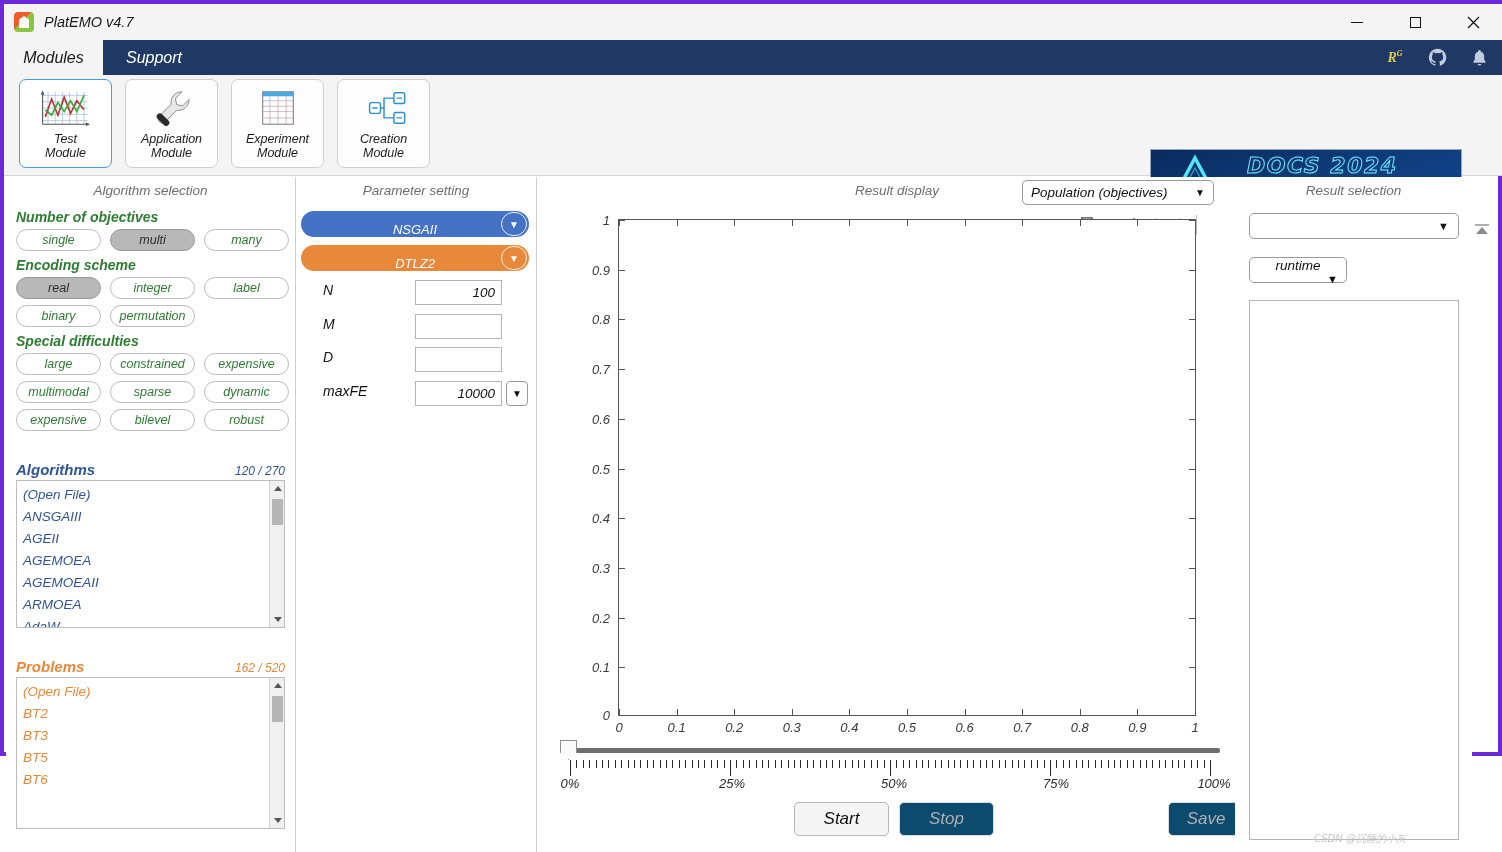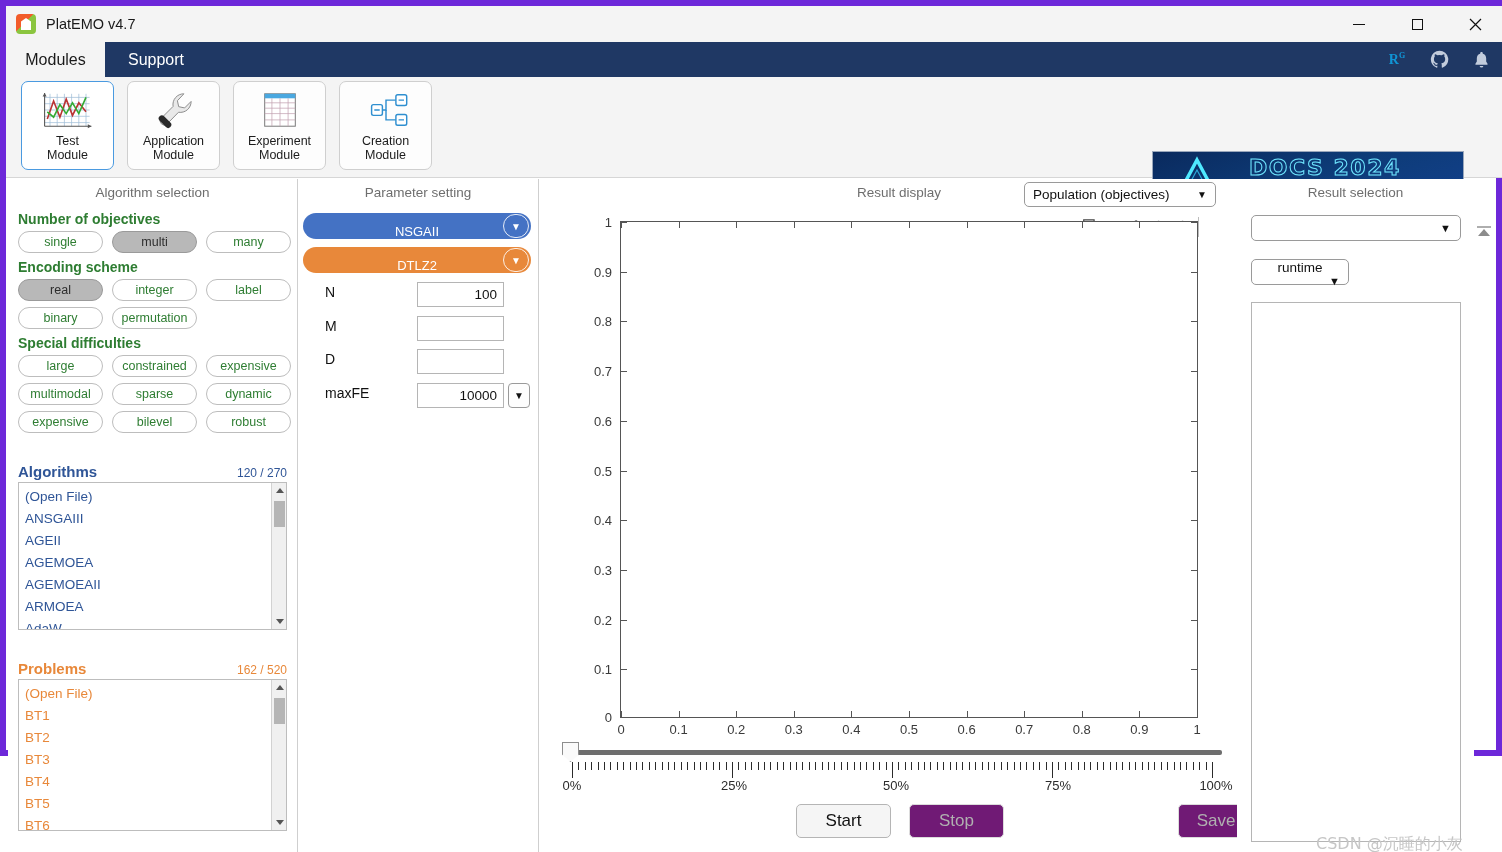--- a/index.html
+++ b/index.html
@@ -8,22 +8,23 @@
     width:1502px; height:852px;
     font-family:"Liberation Sans", sans-serif;
     background:#ffffff;
     overflow:hidden;
     position:relative;
   }
 
   
   #app-window {
     position:absolute; left:0; top:0; width:1502px; height:756px;
-    border:6px solid #6d28d9;
+    border:4px solid #6d28d9;
     background:#ffffff;
+    font-style:italic;
   }
 
   
   #titlebar {
     position:absolute; left:0; top:0; width:1498px; height:36px;
     background:#f4f4f4;
     display:flex; align-items:center;
   }
   #app-logo {
     width:20px; height:20px; margin-left:10px; margin-right:10px;
@@ -51,21 +52,21 @@
   }
   .menu-tab {
     position:absolute; top:0; height:35px;
     display:flex; align-items:center; justify-content:center;
     font-size:16px; cursor:default;text-align:center;
   }
   #tab-modules { left:0; width:99px; background:#f4f4f4; color:#1a1a1a; }
   #tab-support { left:99px; width:102px; background:#1f3864; color:#ffffff; }
   .menu-icons { position:absolute; right:12px; top:0; height:35px; display:flex; align-items:center; gap:20px; }
   .menu-icon { width:22px; height:22px; display:flex; align-items:center; justify-content:center; opacity:.85; }
-  .rg-icon { font-size:14px; color:#0ea5e9; font-family:"Liberation Serif", serif; font-weight:bold; }
+  .rg-icon { font-size:14px; color:#fde047; font-family:"Liberation Serif", serif; font-weight:bold; }
   .rg-icon sup { font-size:8px; }
 
   
   #toolbar {
     position:absolute; left:0; top:71px; width:1498px; height:101px;
     background:#f4f4f4; border-bottom:1px solid #d6d6d6;
   }
   .mod-btn {
     position:absolute; top:4px; width:93px; height:89px;
     background:#fdfdfd; border:1px solid #cfcfcf; border-radius:7px;
@@ -194,40 +195,40 @@
   }
   #ruler { position:absolute; left:556px; top:756px; width:660px; height:12px; }
   .rtick { position:absolute; top:0; width:1px; background:#2b2b2b; }
   .rlab { position:absolute; top:14px; font-size:13px; color:#2b2b2b; transform:translateX(-50%); white-space:nowrap; }
 
   .actbtn {
     position:absolute; height:34px; border:1px solid #b5b5b5; border-radius:5px;
     background:#f5f5f5; font-size:17px; color:#111;
     display:flex; align-items:center; justify-content:center; cursor:default;
   }
-  .actbtn.disabled { color:#b0b0b0; background:#701a75; border-color:#dcdcdc;margin-left:8px; }
+  .actbtn.disabled { color:#b0b0b0; background:#0c4a6e; border-color:#dcdcdc; }
 
   
   #panel-right { position:absolute; left:1231px; top:173px; width:237px; height:677px; background:#fff; }
   #res-combo {
     position:absolute; left:14px; top:36px; width:210px; height:26px;
     border:1px solid #9a9a9a; border-radius:5px; background:#fff;
     display:flex; align-items:center; padding:0 9px; font-size:13px; color:#111;
   }
   #res-combo .cv { margin-left:auto; font-size:11px; }
   #metric-combo {
     position:absolute; left:14px; top:80px; width:98px; height:26px;
     border:1px solid #9a9a9a; border-radius:5px; background:#fff;
     display:flex; align-items:center; padding:0 8px; font-size:13.5px; color:#111;flex-direction:column;
   }
   #metric-combo .cv { margin-left:auto; font-size:11px; }
   #res-list { position:absolute; left:14px; top:123px; width:210px; height:540px; border:1px solid #b5b5b5; background:#fff; }
 
   #watermark {
-    position:absolute; left:1310px; top:828px; font-size:16px; color:#c6c6c6;
+    position:absolute; left:1310px; top:828px; font-size:10px; color:#c6c6c6;
     font-family:"DejaVu Sans", sans-serif; white-space:nowrap;
   }
 </style>
 </head>
 <body>
 
 <div id="app-window">
 
   <div id="titlebar">
     <div id="app-logo"></div>
@@ -426,24 +427,22 @@
       </div>
     </div>
 
     <div class="list-head" style="position:absolute; top:475px; left:0; margin-left:10px;">
       <span class="ttl" style="color:#e8883a">Problems</span>
       <span class="cnt" style="color:#e8883a">162 / 520</span>
     </div>
     <div class="lb" style="position:absolute; top:500px; left:0; margin-left:10px; height:152px;">
       <div class="lb-items">
         <div class="lb-item" style="color:#e8883a">(Open File)</div>
-        <div class="lb-item" style="color:#e8883a">BT1</div>
         <div class="lb-item" style="color:#e8883a">BT2</div>
         <div class="lb-item" style="color:#e8883a">BT3</div>
-        <div class="lb-item" style="color:#e8883a">BT4</div>
         <div class="lb-item" style="color:#e8883a">BT5</div>
         <div class="lb-item" style="color:#e8883a">BT6</div>
       </div>
       <div class="sbar">
         <div class="arw up">
             <span></span>
           </div>
         <div class="thumb"></div>
         <div class="arw dn">
             <span></span>

